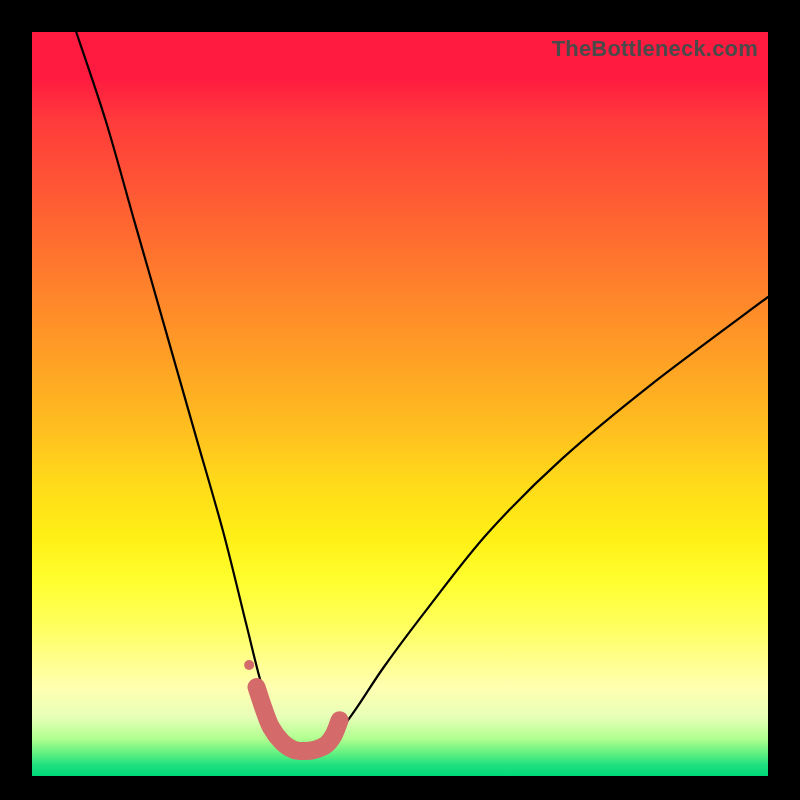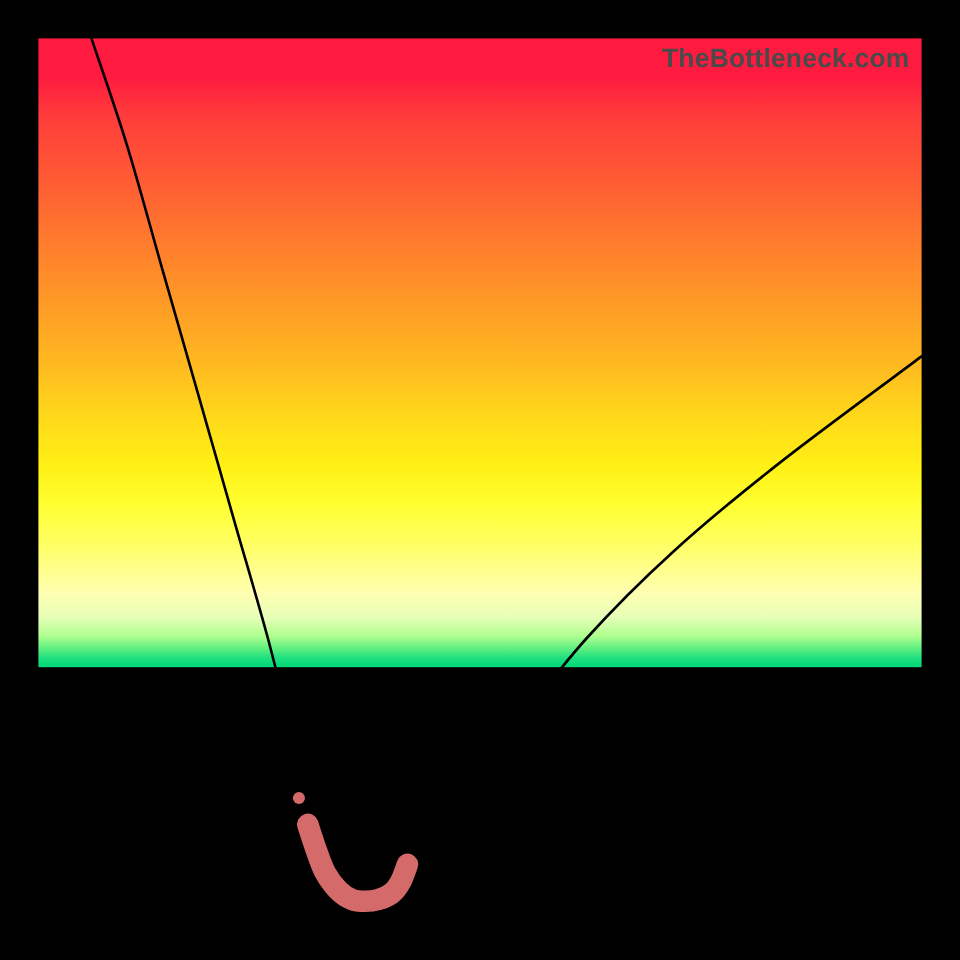--- a/index.html
+++ b/index.html
@@ -17,21 +17,21 @@
     top: 0;
     width: 800px;
     height: 800px;
     background: #000;
   }
   .plot {
     position: absolute;
     left: 32px;
     top: 32px;
     width: 736px;
-    height: 524px;
+    height: 744px;
     
     background: linear-gradient(to bottom,
       #ff1a40 0%,
       #ff1a40 6%,
       #ff3b3b 12%,
       #ff5a34 22%,
       #ff7a2d 32%,
       #ff9a26 42%,
       #ffba20 52%,
       #ffd81a 60%,

